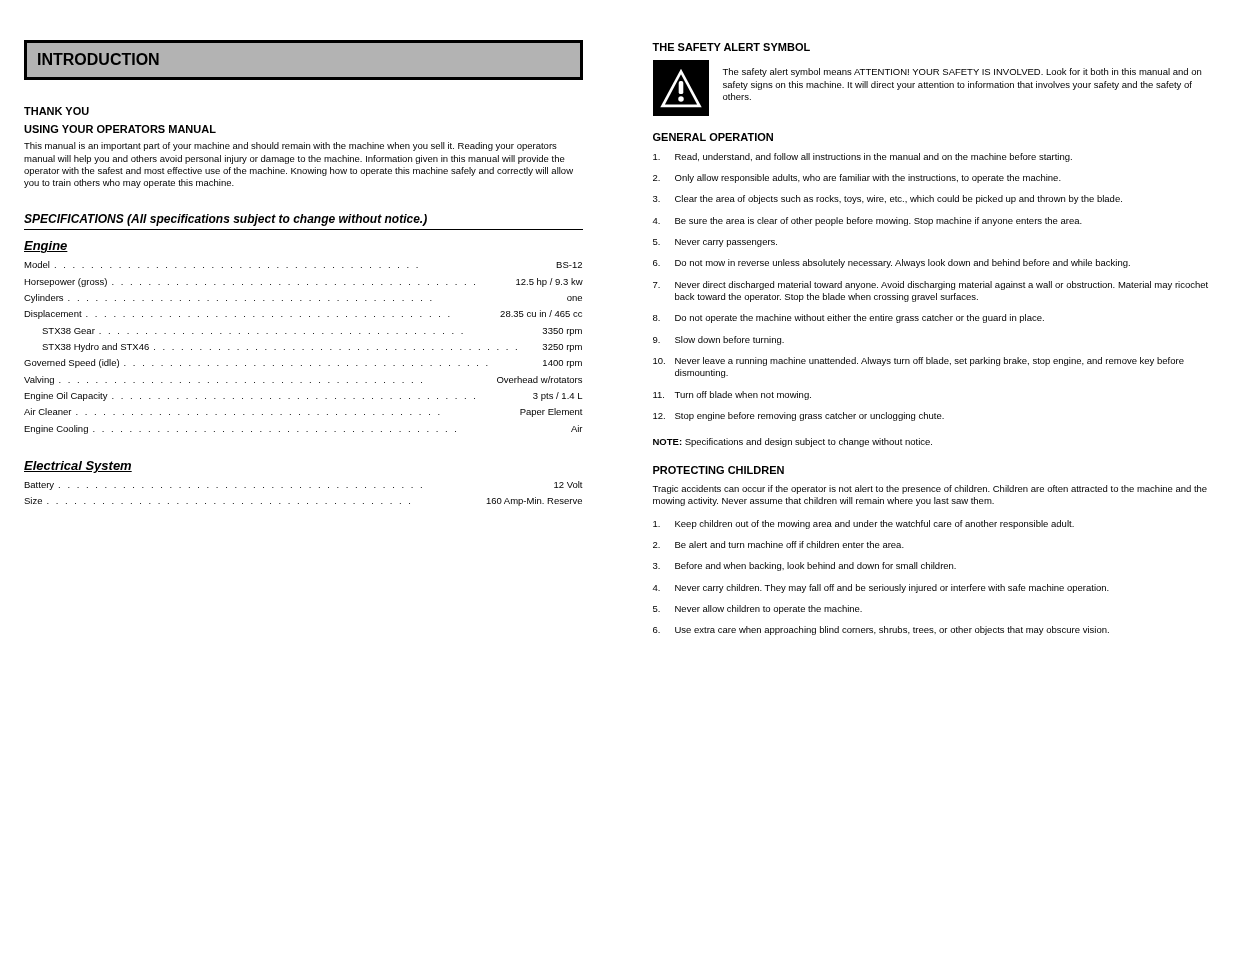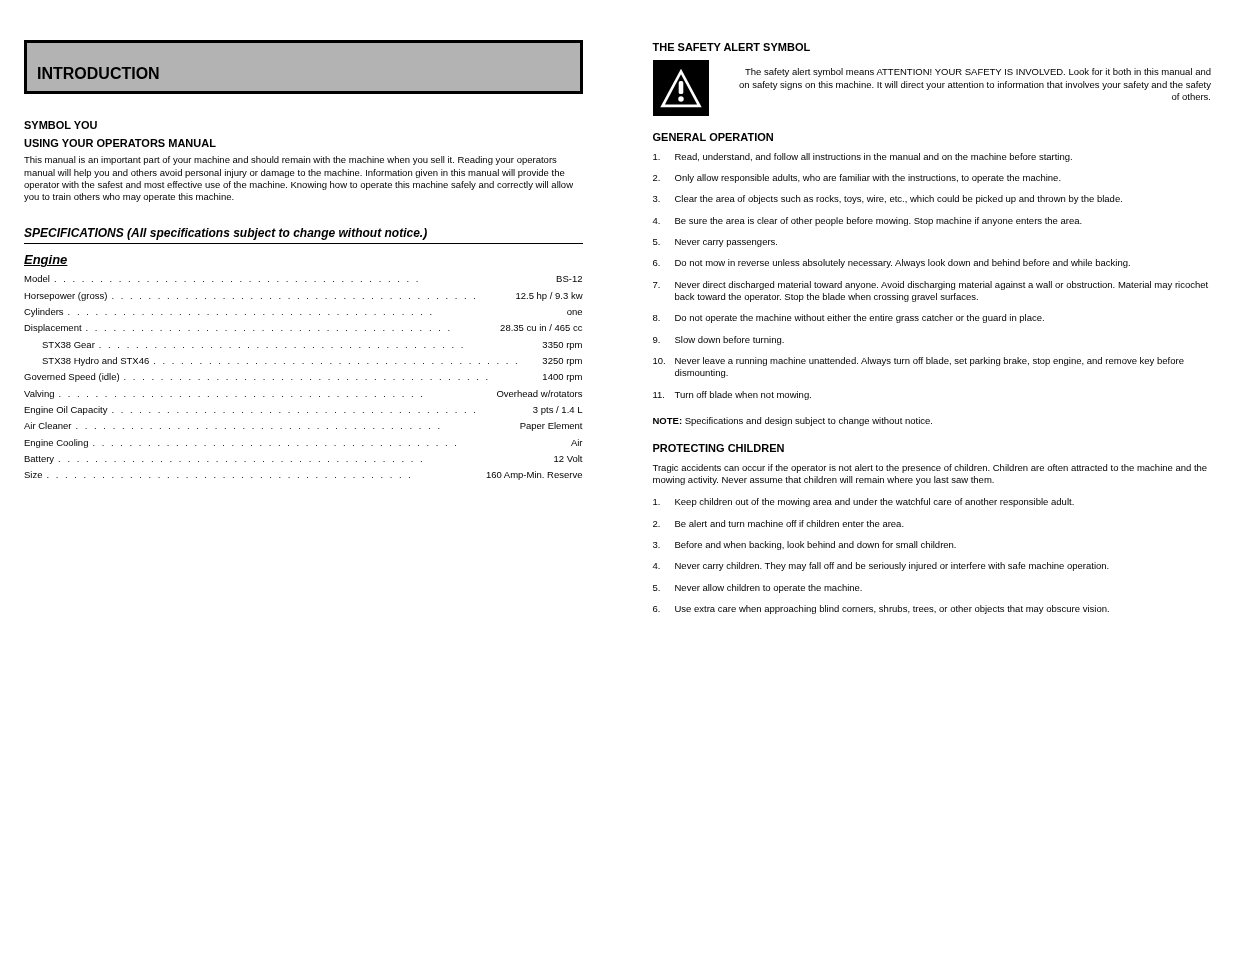--- a/index.html
+++ b/index.html
@@ -15,21 +15,21 @@
     display: flex;
     gap: 70px;
   }
   .col {
     flex: 1;
     min-width: 0;
   }
   .header-box {
     border: 3px solid #000;
     background: #B3B3B3;
-    padding: 21px 10px 6px 10px;
+    padding: 7px 10px 6px 10px;
     margin-bottom: 24px;
     font-weight: bold;
     font-size: 16px;
   }
   .intro-title {
     font-weight: bold;
     font-size: 11px;
     margin-bottom: 4px;
   }
   .intro p, .body p { margin-bottom: 10px; }
@@ -61,23 +61,22 @@
     display: flex;
     margin-bottom: 9px;
   }
   .list .num {
     width: 22px; flex-shrink: 0;
   }
   .list .txt { flex: 1; }
   .safety-row {
     display: flex;
     align-items: flex-start;
-    gap: 24px;
+    gap: 14px;
     margin-bottom: 14px;
-    text-align: right;
   }
   .safety-icon {
     width: 56px; height: 56px;
     background: #000;
     display: flex; align-items: center; justify-content: center;
     flex-shrink: 0;
   }
   .safety-icon svg { width: 46px; height: 46px; }
   .safety-text { flex: 1; padding-top: 6px; }
   .spec-line { display: flex; }
@@ -96,21 +95,21 @@
 </style>
 </head>
 <body>
 
 <div class="page">
 
   <div class="col">
     <div class="header-box">INTRODUCTION</div>
 
     <div class="intro">
-      <div class="intro-title">SYMBOL YOU</div>
+      <div class="intro-title">THANK YOU</div>
     </div>
 
     <div class="intro">
       <div class="intro-title">USING YOUR OPERATORS MANUAL</div>
       <p>This manual is an important part of your machine and should remain with the machine when you sell it. Reading your operators manual will help you and others avoid personal injury or damage to the machine. Information given in this manual will provide the operator with the safest and most effective use of the machine. Knowing how to operate this machine safely and correctly will allow you to train others who may operate this machine.</p>
     </div>
 
     <div class="spec-block">
       <div class="spec-heading">SPECIFICATIONS (All specifications subject to change without notice.)</div>
 
@@ -168,20 +167,21 @@
             <span class="fill">. . . . . . . . . . . . . . . . . . . . . . . . . . . . . . . . . . . . . . . .</span>
             <span class="v">Paper Element</span>
           </div>
           <div class="spec-group spec-line">
             <span class="k">Engine Cooling</span>
             <span class="fill">. . . . . . . . . . . . . . . . . . . . . . . . . . . . . . . . . . . . . . . .</span>
             <span class="v">Air</span>
           </div>
         </div>
 
+      <div class="sub-heading" style="margin-top:22px;">Electrical System</div>
       <div id="elec-rows">
           <div class="spec-group spec-line">
             <span class="k">Battery</span>
             <span class="fill">. . . . . . . . . . . . . . . . . . . . . . . . . . . . . . . . . . . . . . . .</span>
             <span class="v">12 Volt</span>
           </div>
           <div class="spec-group spec-line">
             <span class="k">Size</span>
             <span class="fill">. . . . . . . . . . . . . . . . . . . . . . . . . . . . . . . . . . . . . . . .</span>
             <span class="v">160 Amp-Min. Reserve</span>
@@ -245,20 +245,24 @@
           <div class="txt">Slow down before turning.</div>
         </div>
         <div class="item">
           <div class="num">10.</div>
           <div class="txt">Never leave a running machine unattended. Always turn off blade, set parking brake, stop engine, and remove key before dismounting.</div>
         </div>
         <div class="item">
           <div class="num">11.</div>
           <div class="txt">Turn off blade when not mowing.</div>
         </div>
+        <div class="item">
+          <div class="num">12.</div>
+          <div class="txt">Stop engine before removing grass catcher or unclogging chute.</div>
+        </div>
       </div>
 
     <div class="note-block">
       <span class="note-label">NOTE:</span>
       <span>Specifications and design subject to change without notice.</span>
     </div>
 
     <div class="section-title">PROTECTING CHILDREN</div>
     <p style="margin-bottom:10px;">Tragic accidents can occur if the operator is not alert to the presence of children. Children are often attracted to the machine and the mowing activity. Never assume that children will remain where you last saw them.</p>
     <div class="list" id="protect-list">

